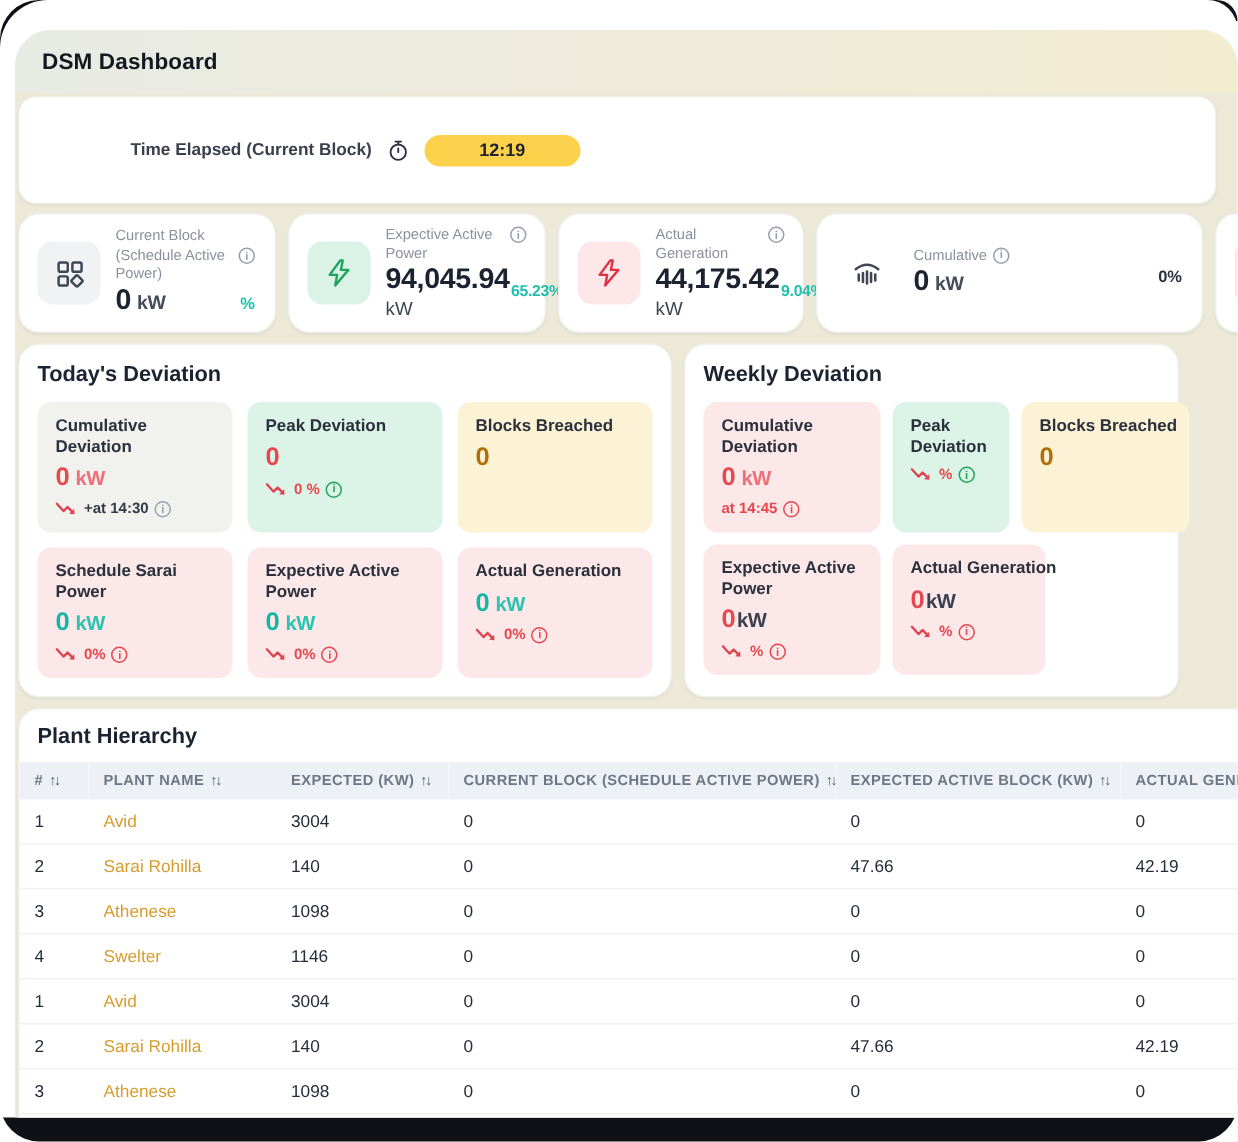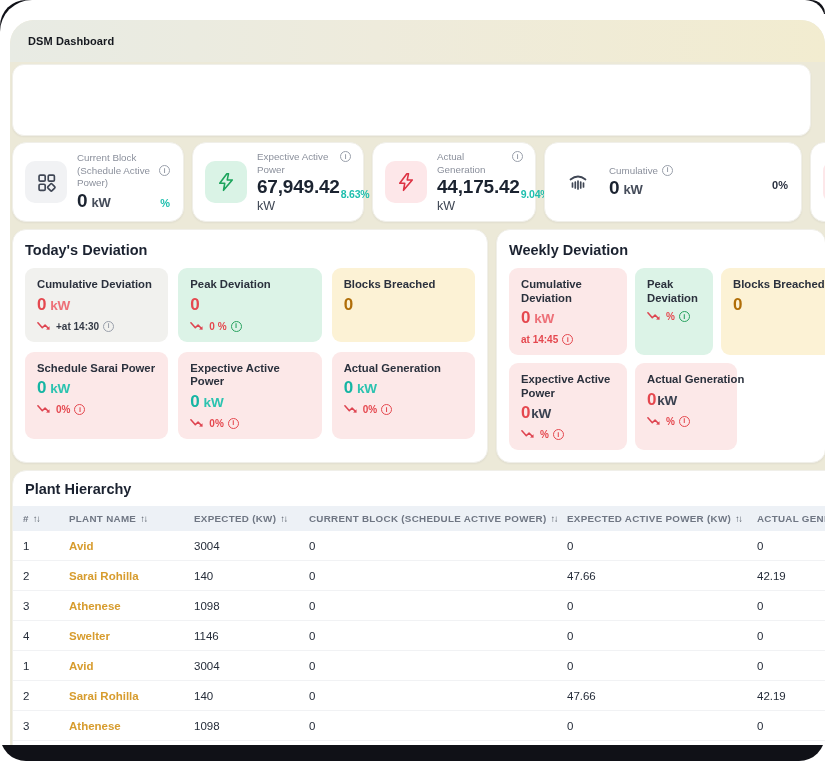--- a/index.html
+++ b/index.html
@@ -5,21 +5,21 @@
   html,body{margin:0;padding:0;width:825px;height:761px;overflow:hidden;background:#ffffff;
     font-family:"Liberation Sans", sans-serif; -webkit-font-smoothing:antialiased;}
   .corner-tl{position:absolute;left:0;top:0;width:34px;height:34px;background:#101117;border-top-left-radius:26px;}
   .corner-tr{position:absolute;right:0;top:0;width:22px;height:14px;background:#101117;border-top-right-radius:14px;}
   .bottom-bar{position:absolute;left:0;right:0;bottom:0;height:42px;background:#101117;border-radius:0 0 26px 26px;}
   .page{position:absolute;left:0;top:0;right:0;bottom:16px;background:#ffffff;border-top-left-radius:32px;border-top-right-radius:20px;}
   .surface{position:absolute;left:10px;top:20px;right:0;bottom:0;background:#ece9d8;
     border-top-left-radius:24px;border-top-right-radius:24px;overflow:hidden;}
   .band{height:42px;background:linear-gradient(90deg,#e8ebe4 0%,#eeebdc 45%,#f2ecd0 100%);
     border-top-left-radius:24px;border-top-right-radius:24px;display:flex;align-items:center;padding:0 18px;box-sizing:border-box;}
-  .band .title{font-size:11px;font-weight:700;color:#15181e;letter-spacing:.1px;}
+  .band .title{font-size:15px;font-weight:700;color:#15181e;letter-spacing:.1px;}
   .content{position:absolute;left:0;right:0;top:42px;bottom:0;display:flex;flex-direction:column;padding:2px;box-sizing:border-box;}
 
   .card{background:#fff;border:1px solid #f0efe9;box-shadow:0 1px 2px rgba(20,20,30,.05);box-sizing:border-box;}
 
   
   .timebar{width:799px;height:72px;border-radius:12px;display:flex;align-items:center;
     padding:0 10px 0 74px;justify-content:space-between;flex:none;}
   .tgroup{display:flex;align-items:center;gap:10px;}
   .tlabel{font-size:11.5px;font-weight:600;color:#3a3f4e;}
   .pill{width:104px;height:21px;border-radius:11px;background:#fcd24c;display:flex;align-items:center;justify-content:center;
@@ -45,21 +45,21 @@
   .corner-pct{position:absolute;right:13px;bottom:12px;font-size:11px;font-weight:700;color:#1fbfae;}
   .corner-pct.dark{color:#2a3140;bottom:auto;top:36px;font-weight:600;}
   .info{width:11px;height:11px;min-width:11px;border-radius:50%;border:1.1px solid currentColor;display:inline-flex;
     align-items:center;justify-content:center;color:#9aa0ab;box-sizing:border-box;}
   .info::after{content:"i";font-size:7.5px;font-weight:700;line-height:1;}
   .info.gray{color:#9aa0ab}.info.green{color:#27a25f}.info.red{color:#e5484f}
 
   
   .panels{display:flex;gap:8px;margin-top:7px;flex:none;align-items:stretch;}
   .panel{border-radius:14px;padding:12px;}
-  .panel.today{width:476px;flex:none;}
+  .panel.today{width:436px;flex:none;}
   .panel.weekly{width:330px;flex:none;}
   .ptitle{font-size:14.5px;font-weight:700;color:#1b2230;}
   .dgrid{display:grid;gap:10px;margin-top:10px;}
   .panel.today .dgrid{grid-template-columns:repeat(3,1fr);}
   .panel.weekly .dgrid{grid-template-columns:118px 78px 112px;gap:8px;}
   .dcard{border-radius:9px;padding:10px 12px;min-height:64px;box-sizing:border-box;}
   .bg-gray{background:#f1f1ee}.bg-green{background:#dcf3e7}.bg-yellow{background:#fcf2d5}.bg-pink{background:#fce8e8}
   .dtitle{font-size:11.3px;font-weight:700;color:#2b313d;line-height:1.2;}
   .dvalue{font-size:17px;font-weight:800;margin-top:3px;letter-spacing:-.2px;}
   .dvalue .unit{font-size:13.5px;font-weight:600;margin-left:4px;}
@@ -74,39 +74,51 @@
 
   
   .panel.table-panel{flex:1;margin-top:7px;border-radius:14px 14px 0 0;width:940px;padding:10px 0 0;}
   .panel.table-panel .ptitle{padding:0 12px;}
   table.plant{border-collapse:collapse;table-layout:fixed;min-width:933px;margin-top:9px;}
   col.c-id{width:46px}col.c-name{width:125px}col.c-cap{width:115px}col.c-cur{width:257px}col.c-exp{width:190px}col.c-act{width:200px}
   thead th{background:#edf1f6;height:25px;font-size:9.8px;font-weight:600;color:#6f7683;text-align:left;
     padding:0 0 0 10px;letter-spacing:.03em;white-space:nowrap;overflow:hidden;}
   .sort::after{content:"↑↓";font-size:9.5px;color:#545b66;margin-left:4px;letter-spacing:-1.5px;font-weight:600;}
   tbody td{height:29px;border-bottom:1px solid #f1f2f4;font-size:11.5px;color:#252c39;padding:0 0 0 10px;white-space:nowrap;}
-  td.name{color:#d79c2e;font-weight:700;}
+  td.name{color:#d79c2e;font-weight:400;}
 </style>
 </head>
 <body>
 
 <div class="corner-tl"></div>
 <div class="corner-tr"></div>
 <div class="bottom-bar"></div>
 
 <div class="page">
   <div class="surface">
 
     <div class="band">
       <span class="title">DSM Dashboard</span>
     </div>
 
     <div class="content">
 
       <div class="card timebar">
+        <div class="tgroup">
+          <span class="tlabel">Time Elapsed (Current Block)</span>
+          <span class="watch">
+            <svg viewBox="0 0 24 24" fill="none" stroke="currentColor" stroke-width="2" stroke-linecap="round">
+                <circle cx="12" cy="13.5" r="8.2"></circle>
+                <path d="M9 2.2h6"></path>
+                <path d="M12 2.2v3"></path>
+                <path d="M12 13.5V9.6"></path>
+              </svg>
+          </span>
+          <span class="pill">12:19</span>
+        </div>
       </div>
 
       <div class="kpis">
 
         <div class="card kpi w1">
           <span class="iconbox gray">
             <svg width="21" height="21" viewBox="0 0 24 24" fill="none" stroke="currentColor" stroke-width="1.9">
                 <rect x="3.5" y="3.5" width="7" height="7" rx="1.4"></rect>
                 <rect x="14" y="3.5" width="7" height="7" rx="1.4"></rect>
                 <rect x="3.5" y="14" width="7" height="7" rx="1.4"></rect>
@@ -125,21 +137,21 @@
           <span class="iconbox green">
             <svg width="20" height="20" viewBox="0 0 24 24" fill="none" stroke="currentColor" stroke-width="1.9" stroke-linejoin="round">
                 <path d="M13 2 4.5 13.5h6L9 22l10.5-12.5h-6L15 2z"></path>
               </svg>
           </span>
           <div class="kbody">
             <div class="klabel">
                 <span>Expective Active Power</span>
                 <span class="info gray"></span>
               </div>
-            <div class="kvalue"><span>67,949.42</span><span class="kpct">8.63%</span></div>
+            <div class="kvalue"><span>94,045.94</span><span class="kpct">65.23%</span></div>
             <div class="kunit-line">kW</div>
           </div>
         </div>
 
         <div class="card kpi w3">
           <span class="iconbox red">
             <svg width="20" height="20" viewBox="0 0 24 24" fill="none" stroke="currentColor" stroke-width="1.9" stroke-linejoin="round">
                 <path d="M13 2 4.5 13.5h6L9 22l10.5-12.5h-6L15 2z"></path>
               </svg>
           </span>
@@ -344,21 +356,21 @@
               <col class="c-cur">
               <col class="c-exp">
               <col class="c-act">
             </colgroup>
           <thead>
             <tr>
               <th><span>#</span><span class="sort"></span></th>
               <th><span>PLANT NAME</span><span class="sort"></span></th>
               <th><span>EXPECTED (KW)</span><span class="sort"></span></th>
               <th><span>CURRENT BLOCK (SCHEDULE ACTIVE POWER)</span><span class="sort"></span></th>
-              <th><span>EXPECTED ACTIVE POWER (KW)</span><span class="sort"></span></th>
+              <th><span>EXPECTED ACTIVE BLOCK (KW)</span><span class="sort"></span></th>
               <th><span>ACTUAL GENERATION (KW)</span></th>
             </tr>
           </thead>
           <tbody>
               <tr>
     <td>1</td>
     <td class="name">Avid</td>
     <td>3004</td>
     <td>0</td>
     <td>0</td>

